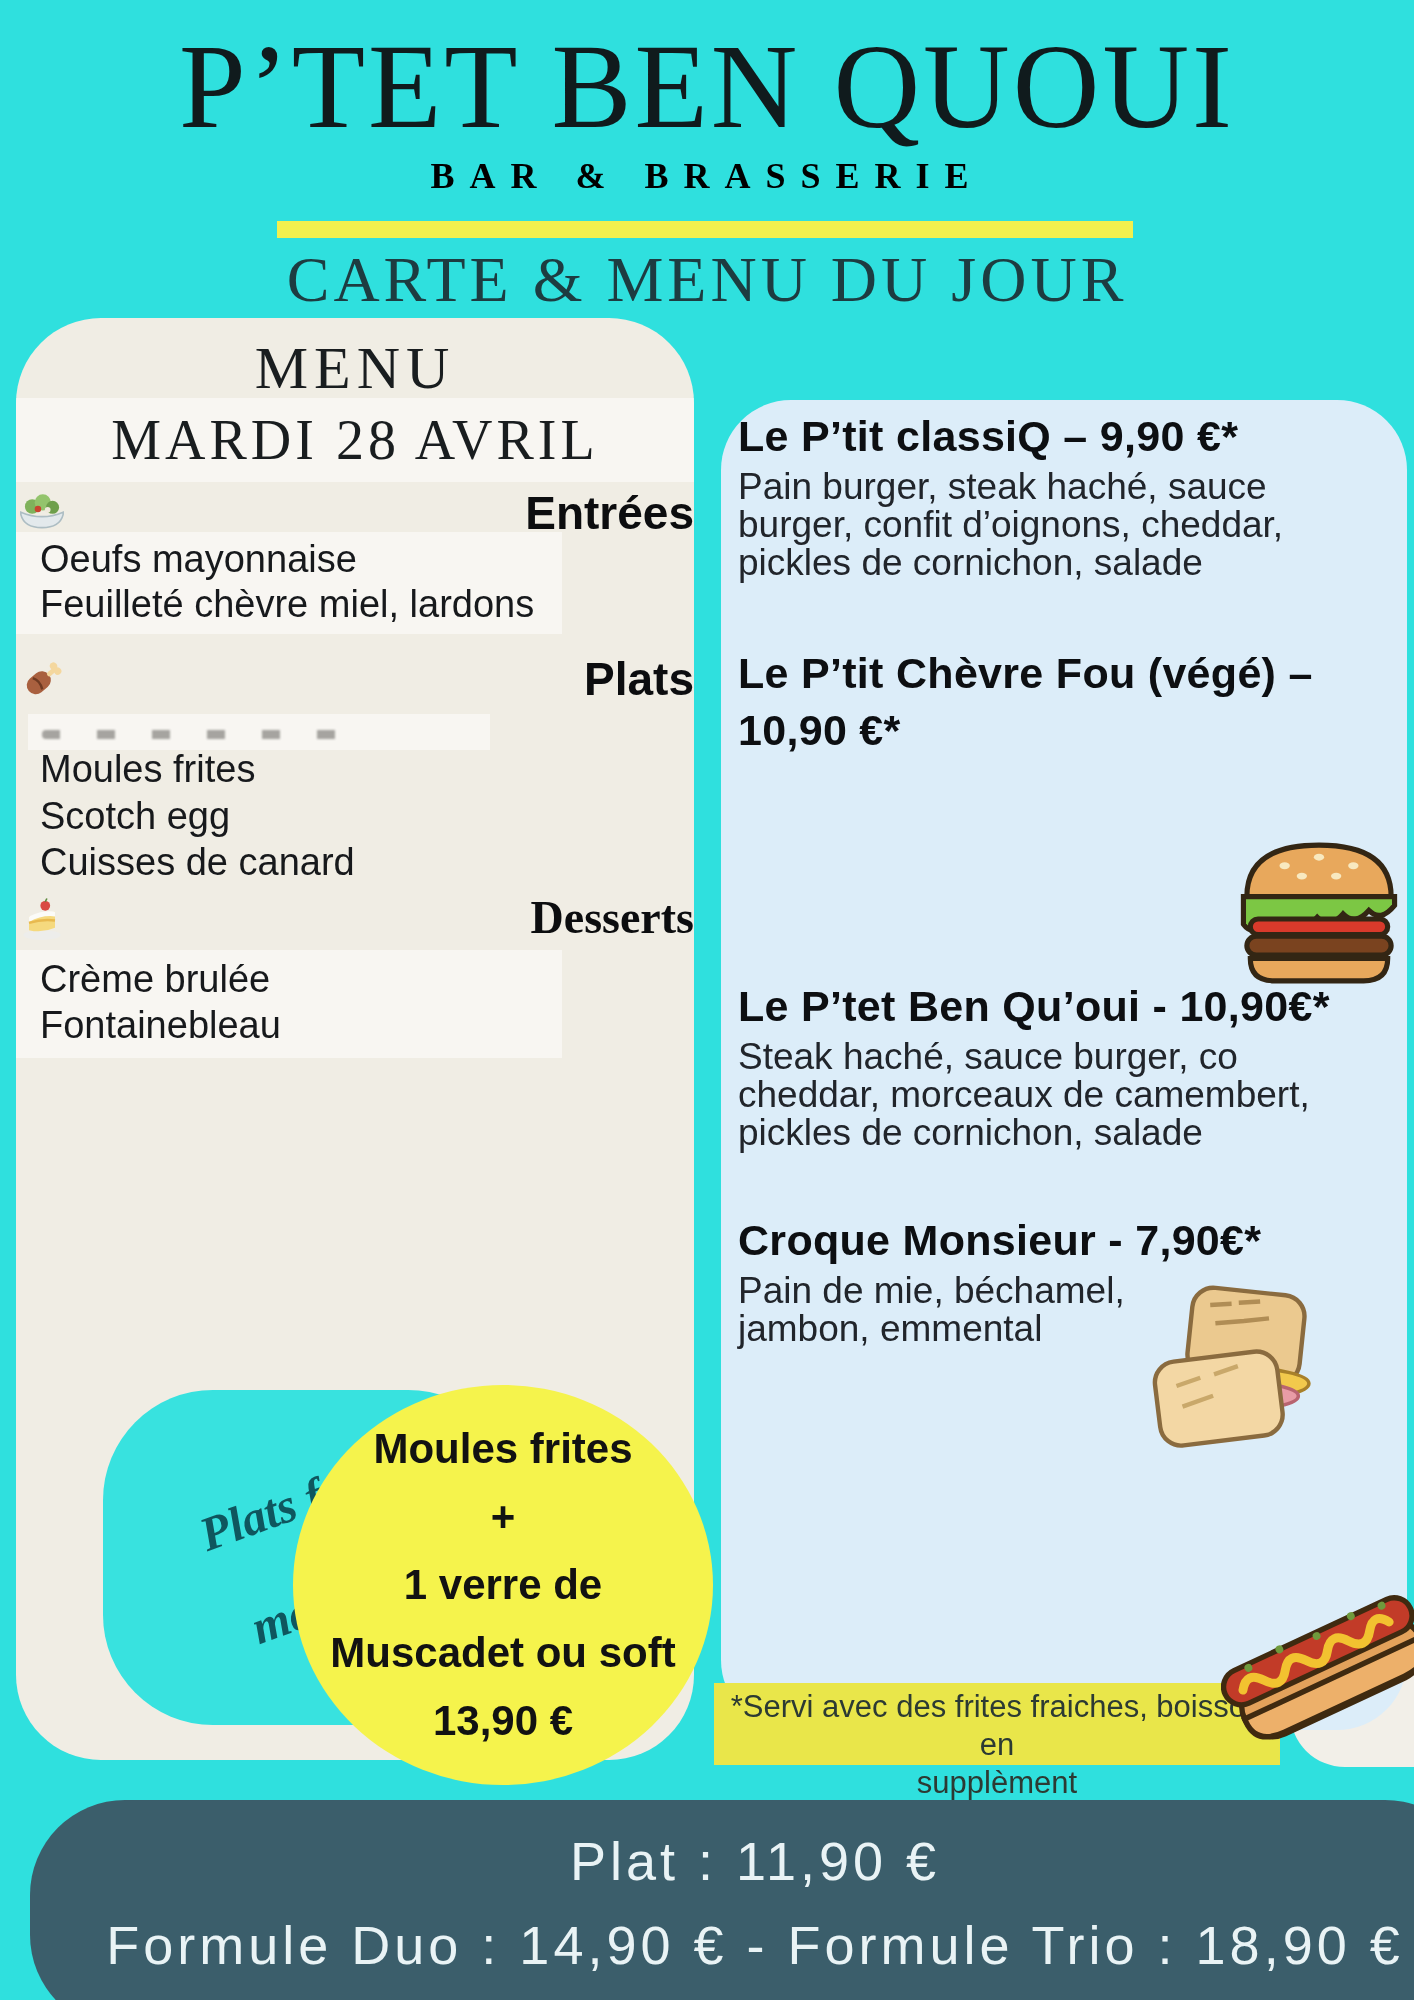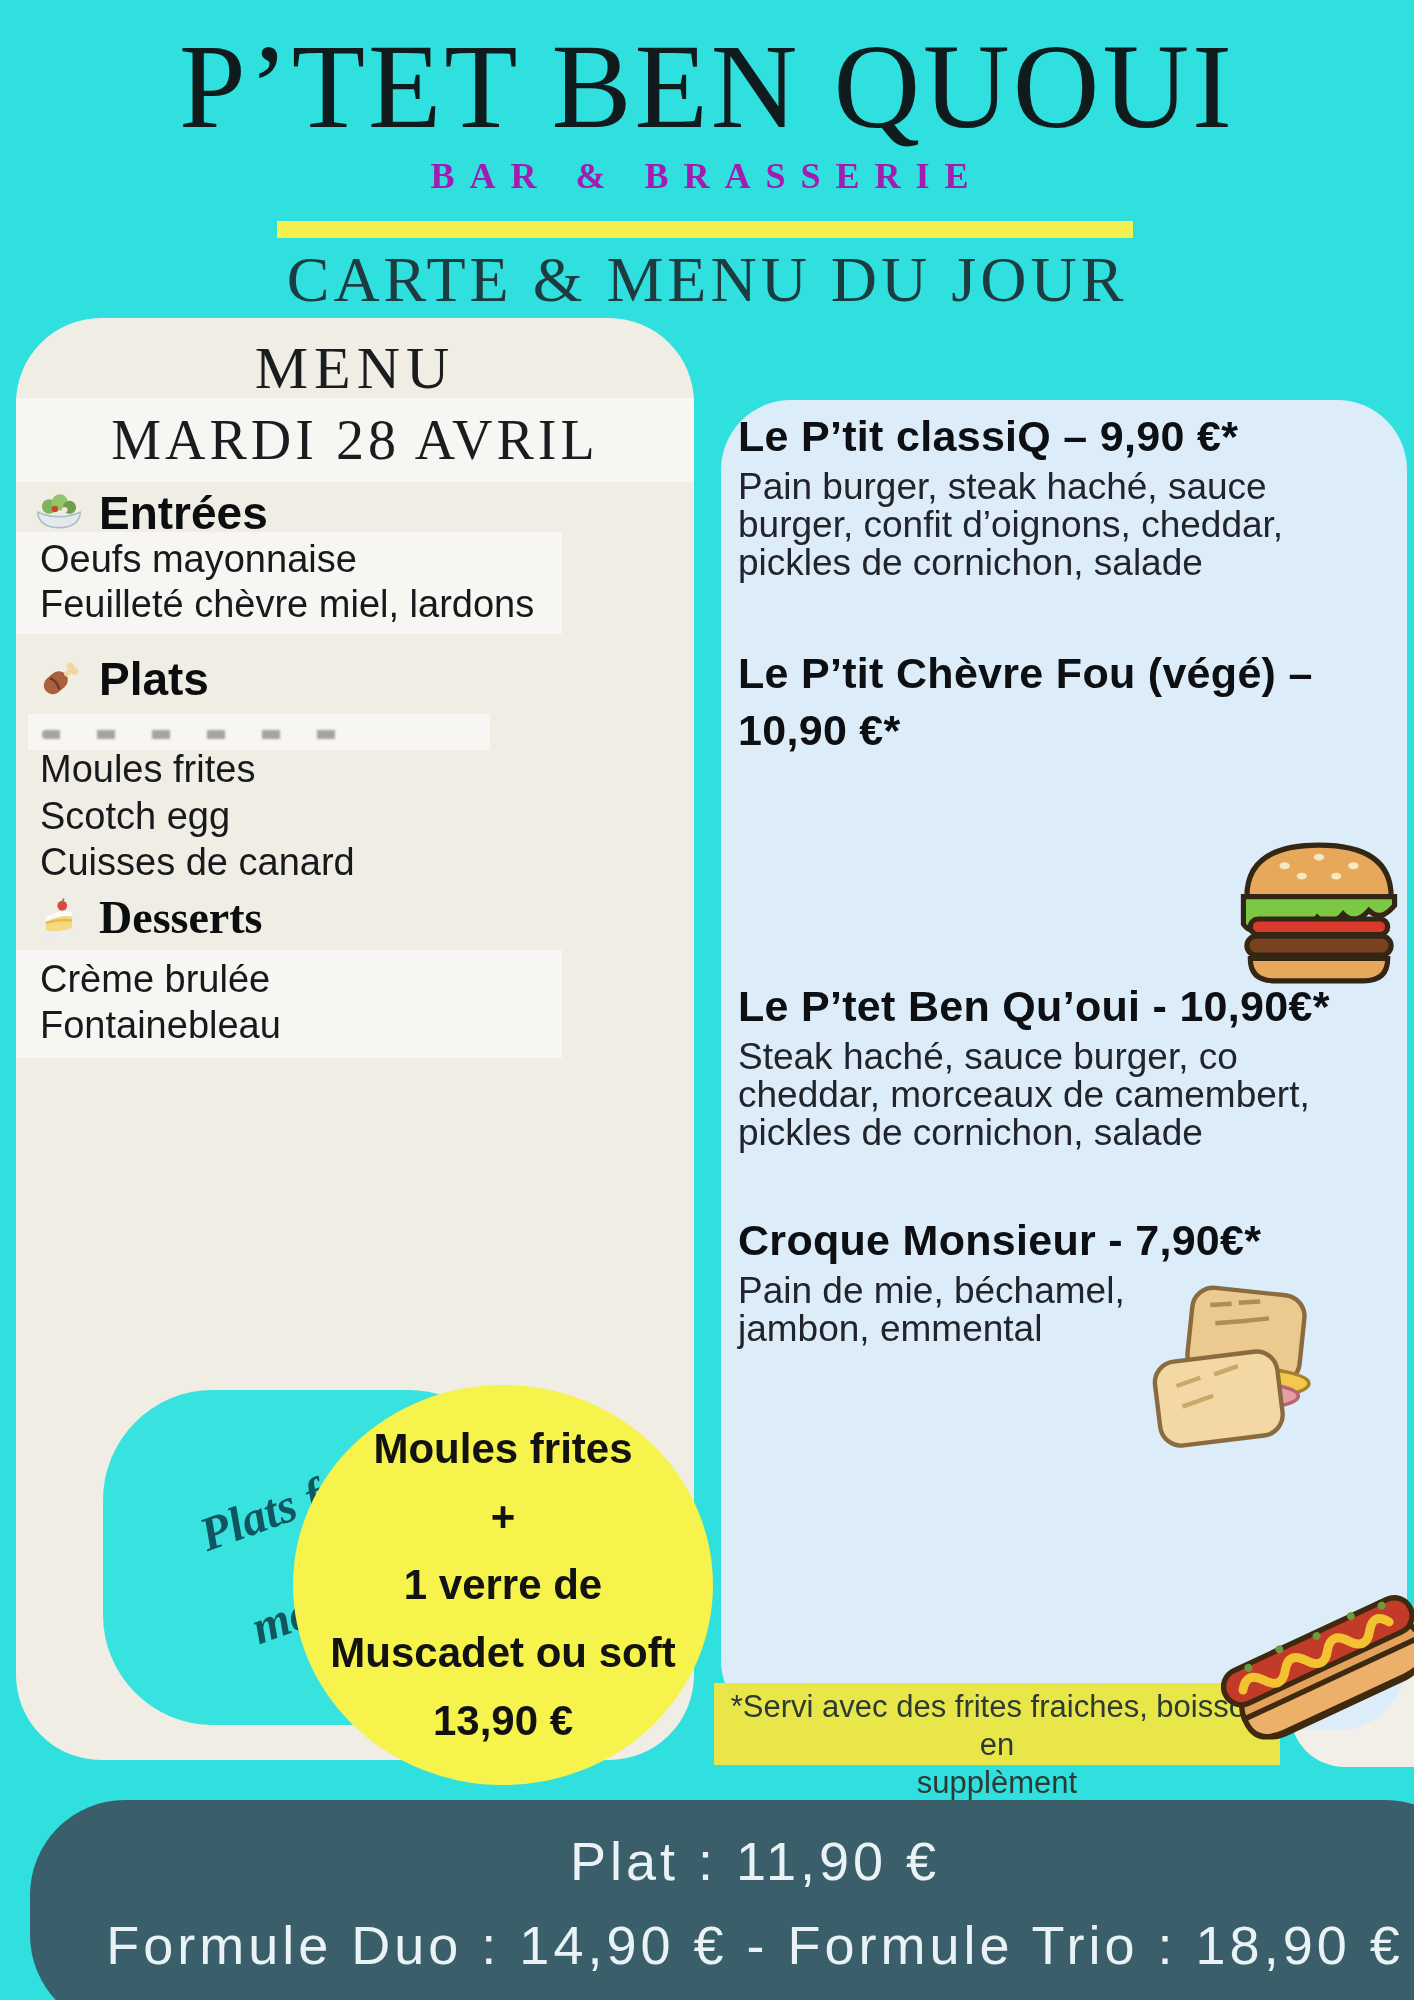--- a/index.html
+++ b/index.html
@@ -7,31 +7,31 @@
     position:relative;width:1414px;height:2000px;overflow:hidden;
     background:var(--bg,#2FE0DE);
     font-family:"Liberation Sans",sans-serif;
   }
   .abs{position:absolute;}
   .serif{font-family:"Liberation Serif",serif;}
   .center{left:0;width:100%;text-align:center;}
 
   
   .app-title{top:18px;font-size:120px;letter-spacing:3px;color:#101b1d;font-weight:400;white-space:nowrap;}
-  .app-subtitle{top:155px;font-size:36px;letter-spacing:15px;font-weight:700;color:#a21caf;}
+  .app-subtitle{top:155px;font-size:36px;letter-spacing:15px;font-weight:700;color:#000000;}
   .divider{left:277px;top:221px;width:856px;height:17px;background:var(--yellow,#F2F04E);}
   .banner-title{top:243px;font-size:64px;letter-spacing:4px;color:#1d3c41;}
 
   
   .menu-panel{left:16px;top:318px;width:678px;height:1442px;background:var(--panel,#F0EDE4);border-radius:85px;z-index:1;}
   .menu-panel .overlay{position:absolute;background:rgba(255,255,255,.5);}
   .menu-title{top:16px;font-size:60px;letter-spacing:6px;color:#191d1f;}
   .menu-date{top:90px;font-size:56px;letter-spacing:4px;color:#191d1f;}
-  .sec-head{position:absolute;left:0;width:100%;display:flex;align-items:center;justify-content:flex-start;gap:14px;
-            font-size:46px;font-weight:800;color:#0c0d0f;padding-left:17px;}
+  .sec-head{position:absolute;left:0;width:100%;display:flex;align-items:center;justify-content:space-between;gap:14px;
+            font-size:46px;font-weight:800;color:#0c0d0f;}
   .sec-head svg{display:block;}
   .menu-item{position:absolute;left:24px;font-size:38px;color:#17191c;white-space:nowrap;}
   .peek{position:absolute;left:26px;top:412px;width:300px;height:9px;border-radius:4px;opacity:.75;
         background:repeating-linear-gradient(90deg,rgba(50,48,45,.55) 0 18px,transparent 18px 55px);
         filter:blur(1.2px);}
   .badge-box{position:absolute;left:87px;top:1072px;width:415px;height:335px;border-radius:110px;background:#38E2DF;}
   .badge-text{position:absolute;left:30px;top:60px;width:340px;transform:rotate(-20deg);
               font-family:"Liberation Serif",serif;font-style:italic;font-weight:700;
               font-size:48px;line-height:105px;color:var(--badge-text,#0F565E);text-align:center;}
   .badge-text span{display:block;}

